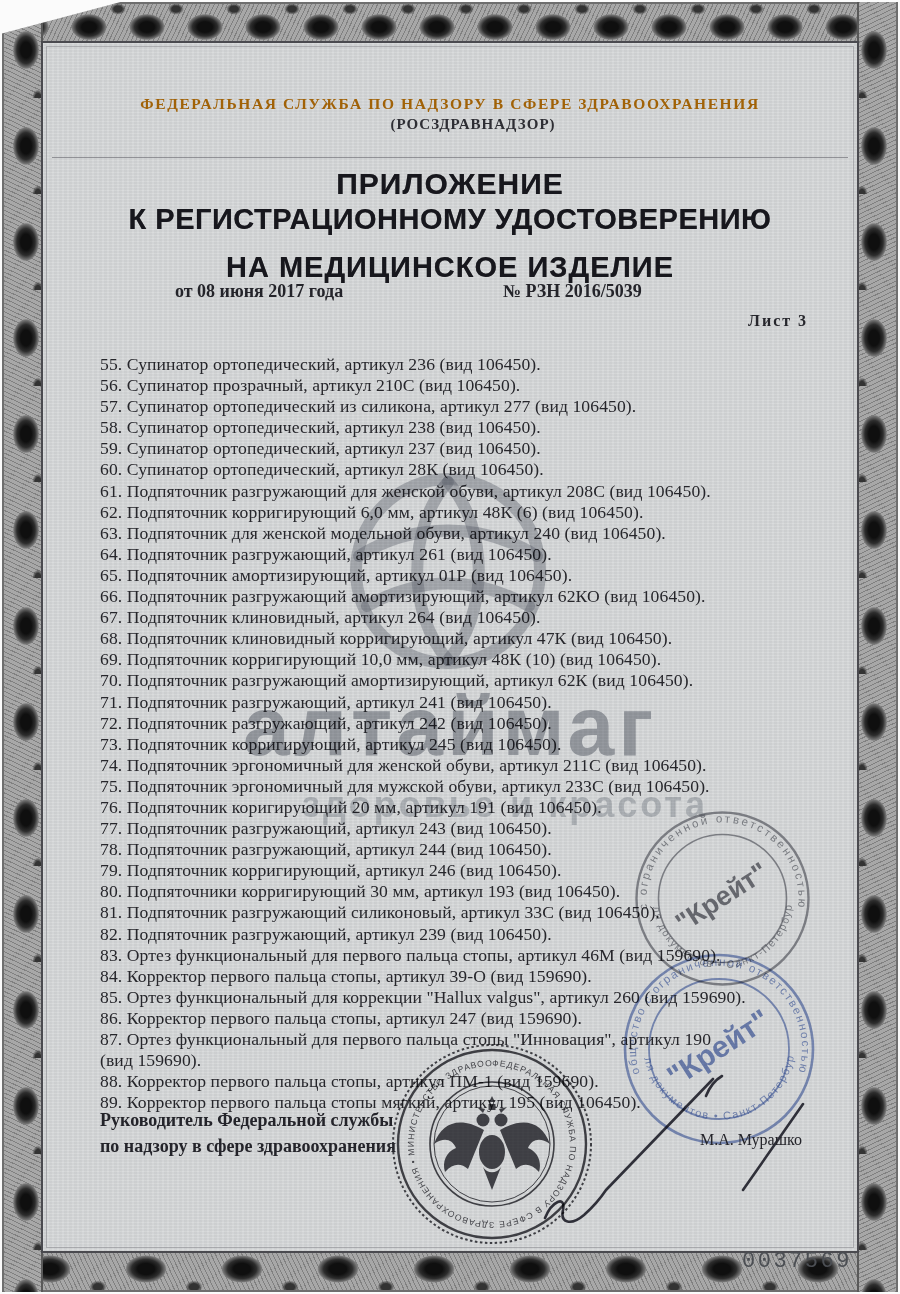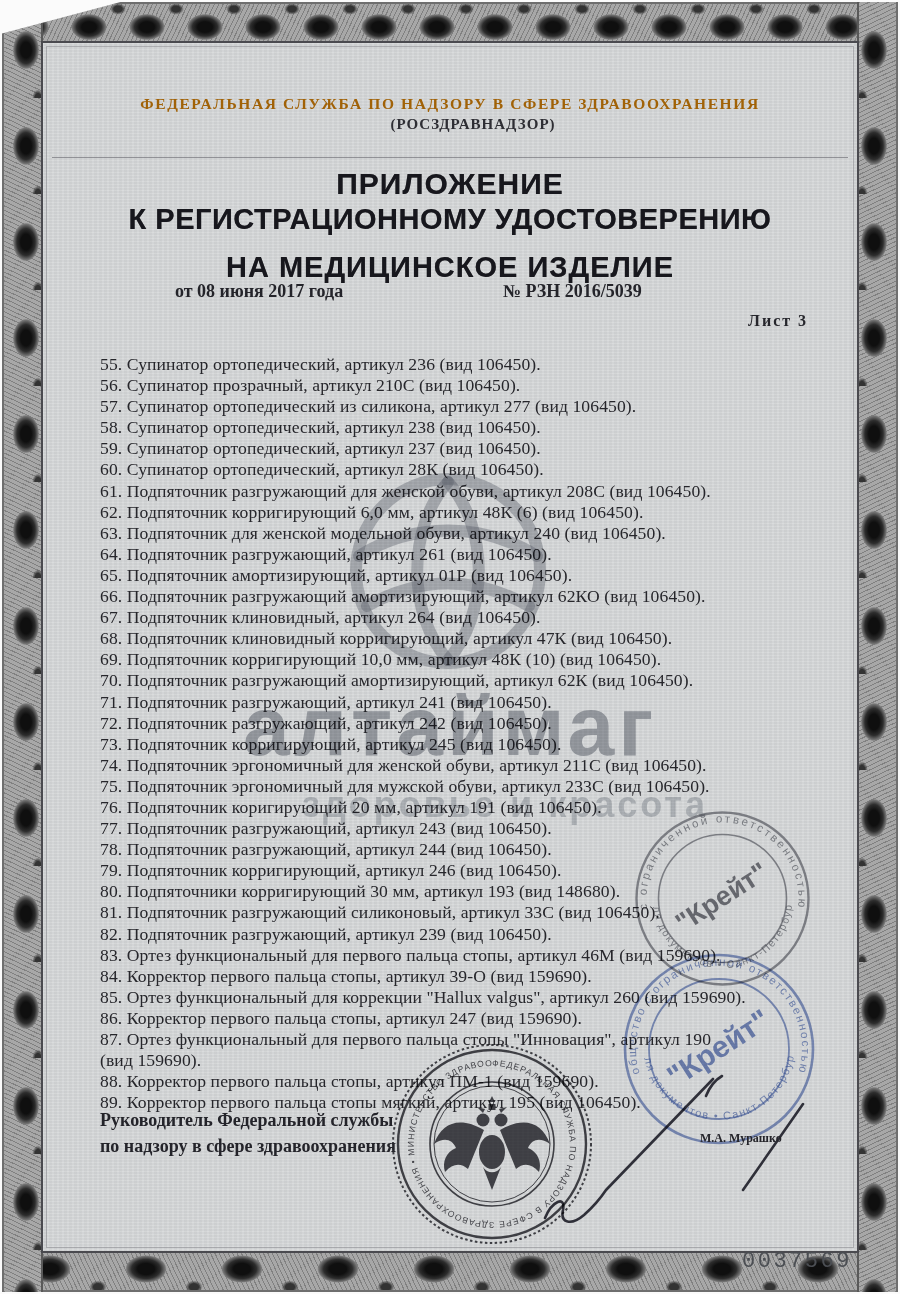--- a/index.html
+++ b/index.html
@@ -74,22 +74,22 @@
   .wm-brand{top:678px;left:243px;font-family:"Liberation Sans","DejaVu Sans",sans-serif;
     font-weight:700;font-size:84px;letter-spacing:4px;color:rgba(103,109,121,.52);}
   .wm-tagline{top:784px;left:302px;font-family:"Liberation Sans","DejaVu Sans",sans-serif;
     font-weight:700;font-size:36px;letter-spacing:3px;color:rgba(142,148,158,.45);}
   .svg-abs{position:absolute;z-index:6;mix-blend-mode:multiply;pointer-events:none;}
   .serial{position:absolute;top:1201px;left:742px;z-index:7;
     font-family:"Liberation Mono","DejaVu Sans Mono",monospace;
     font-size:22px;letter-spacing:2.5px;color:#4b4e53;margin-top:48px;}
   .role{position:absolute;left:100px;z-index:7;font-weight:700;font-size:18px;color:#24242a;}
   .r1{top:1110px;} .r2{top:1136px;}
-  .signer{position:absolute;left:700px;top:1131px;z-index:7;font-weight:700;
-    font-size:12px;color:#24242a;}
+  .signer{position:absolute;left:700px;top:1131px;z-index:7;font-weight:400;
+    font-size:16px;color:#24242a;}
 </style>
 </head>
 <body>
 
 <div class="page">
   <div class="paper"></div>
 
   <div class="fr fr-top"></div>
   <div class="fr fr-bottom"></div>
   <div class="fr fr-left"></div>
@@ -129,21 +129,21 @@
       <div class="li-row">70. Подпяточник разгружающий амортизирующий, артикул 62К (вид 106450).</div>
       <div class="li-row">71. Подпяточник разгружающий, артикул 241 (вид 106450).</div>
       <div class="li-row">72. Подпяточник разгружающий, артикул 242 (вид 106450).</div>
       <div class="li-row">73. Подпяточник корригирующий, артикул 245 (вид 106450).</div>
       <div class="li-row">74. Подпяточник эргономичный для женской обуви, артикул 211С (вид 106450).</div>
       <div class="li-row">75. Подпяточник эргономичный для мужской обуви, артикул 233С (вид 106450).</div>
       <div class="li-row">76. Подпяточник коригирующий 20 мм, артикул 191 (вид 106450).</div>
       <div class="li-row">77. Подпяточник разгружающий, артикул 243 (вид 106450).</div>
       <div class="li-row">78. Подпяточник разгружающий, артикул 244 (вид 106450).</div>
       <div class="li-row">79. Подпяточник корригирующий, артикул 246 (вид 106450).</div>
-      <div class="li-row">80. Подпяточники корригирующий 30 мм, артикул 193 (вид 148680).</div>
+      <div class="li-row">80. Подпяточники корригирующий 30 мм, артикул 193 (вид 106450).</div>
       <div class="li-row">81. Подпяточник разгружающий силиконовый, артикул 33С (вид 106450).</div>
       <div class="li-row">82. Подпяточник разгружающий, артикул 239 (вид 106450).</div>
       <div class="li-row">83. Ортез функциональный для первого пальца стопы, артикул 46М (вид 159690).</div>
       <div class="li-row">84. Корректор первого пальца стопы, артикул 39-О (вид 159690).</div>
       <div class="li-row">85. Ортез функциональный для коррекции "Hallux valgus", артикул 260 (вид 159690).</div>
       <div class="li-row">86. Корректор первого пальца стопы, артикул 247 (вид 159690).</div>
       <div class="li-row">87. Ортез функциональный для первого пальца стопы "Инновация", артикул 190</div>
       <div class="li-row">(вид 159690).</div>
       <div class="li-row">88. Корректор первого пальца стопы, артикул ПМ-1 (вид 159690).</div>
       <div class="li-row">89. Корректор первого пальца стопы мягкий, артикул 195 (вид 106450).</div>

